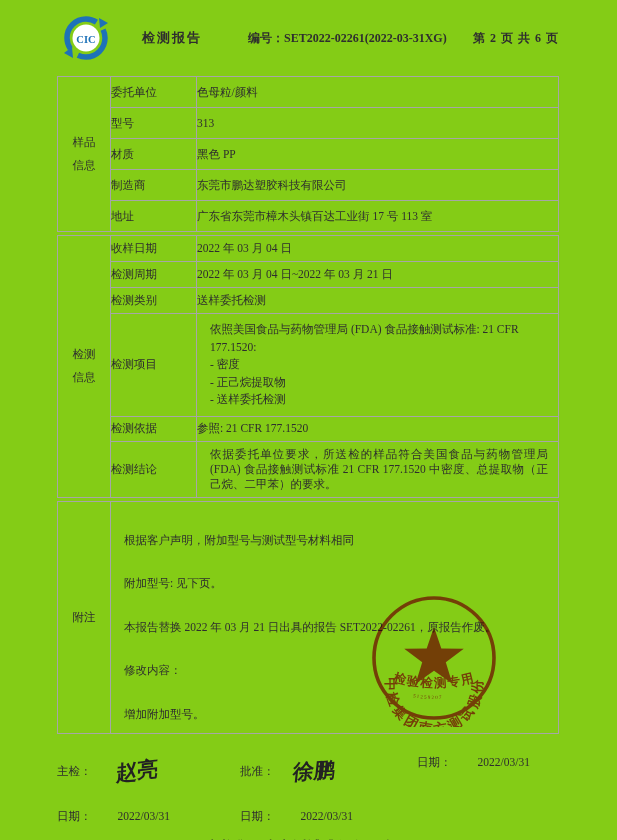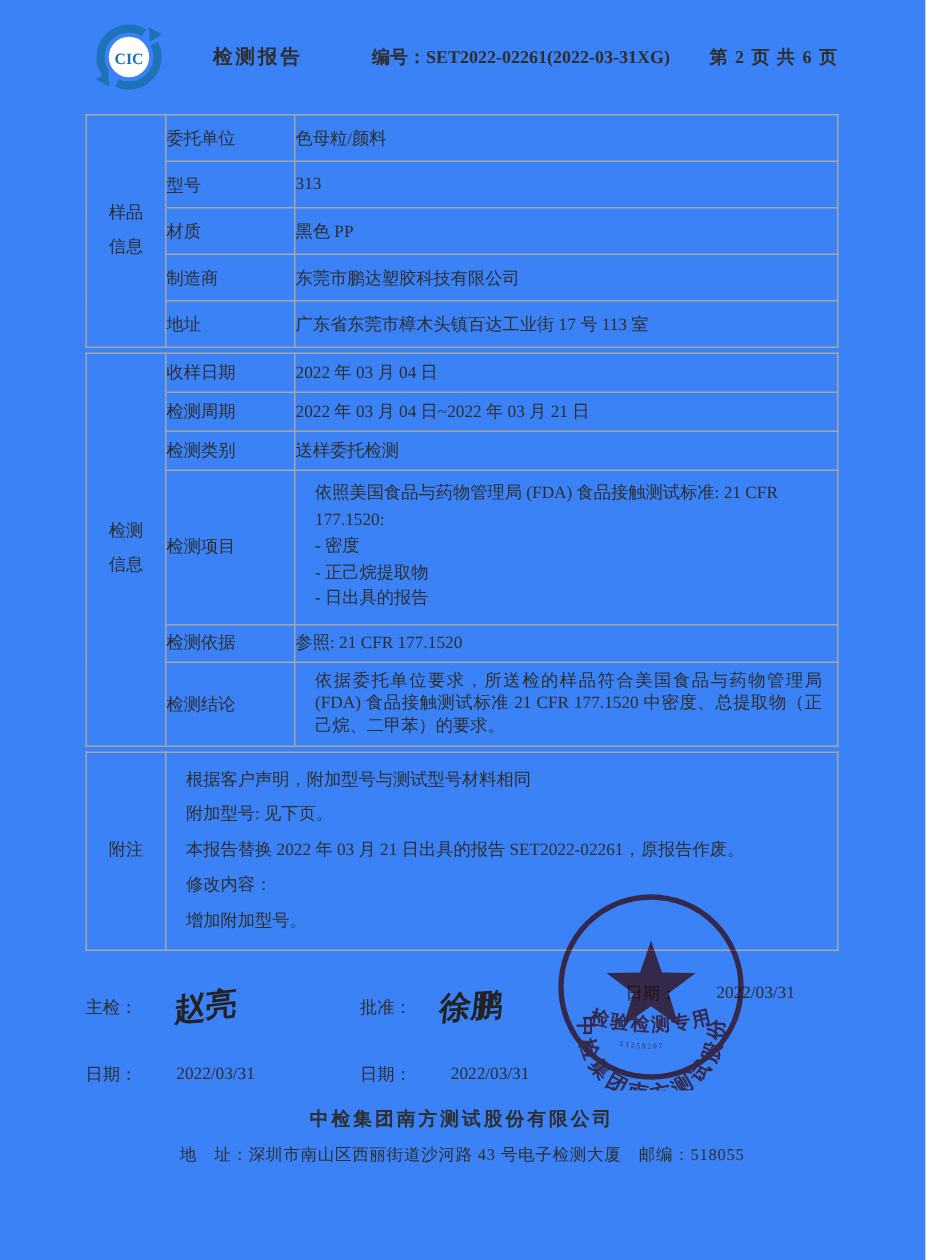--- a/index.html
+++ b/index.html
@@ -1,16 +1,16 @@
 <!DOCTYPE html>
 <html><head>
 <meta charset="utf-8">
 <style>
   html,body{margin:0;padding:0;background:#ffffff;}
-  .page{position:relative;width:617px;height:840px;background:#3b82f6;
+  .page{position:relative;width:617px;height:840px;background:#84cc16;
         font-family:"Liberation Serif","DejaVu Serif",serif;color:#2e2e2e;overflow:hidden;}
   .content{position:absolute;left:57px;top:0;width:502px;}
 
   
   .header{display:flex;align-items:center;height:76px;}
   .logo{width:48px;height:48px;margin-left:5px;flex:0 0 auto;}
   .header-title{font-weight:bold;font-size:13px;margin-left:32px;letter-spacing:2px;}
   .report-no{font-weight:bold;font-size:12px;margin-left:46px;}
   .page-info{font-weight:bold;font-size:12px;margin-left:auto;letter-spacing:1px;}
 
@@ -18,21 +18,21 @@
   table.sec{width:502px;border-collapse:collapse;table-layout:fixed;margin-bottom:3px;font-size:11.5px;}
   table.sec td{border:1px solid #a6a6a6;padding:0;vertical-align:middle;}
   td.group{text-align:center;}
   .group-inner{display:inline-block;width:2.6em;line-height:2.0;text-align:center;}
   td.label{padding-left:10px;}
   td.value{padding-left:13px;}
   .cell-lines{padding:7px 12px 7px 13px;}
   .cell-lines div{line-height:17.5px;}
   .para{padding:5px 10px 5px 13px;line-height:15px;text-align:justify;}
   .notes-cell{padding:7px 12px 7px 13px;}
-  .notes-cell div{line-height:23.5px;}
+  .notes-cell div{line-height:23.5px;margin-top:20px;}
 
   
   .sig-block{position:relative;display:grid;grid-template-columns:183px 177px 142px;margin-top:10px;z-index:2;}
   .sig-cell{display:flex;align-items:center;height:54px;font-size:11.5px;}
   .date-cell{display:flex;align-items:center;height:36px;font-size:11.5px;}
   .sig-name{font-size:21px;font-weight:bold;color:#222;margin-left:24px;
             transform:rotate(-7deg) skewX(-8deg);white-space:nowrap;}
   .sig-name.approve{margin-left:18px;transform:rotate(-4deg) skewX(-10deg);}
   .date-value{margin-left:26px;}
 
@@ -116,21 +116,21 @@
         <td class="label" style="height:25px">检测类别</td>
         <td class="value">送样委托检测</td>
       </tr>
       <tr>
         <td class="label">检测项目</td>
         <td>
           <div class="cell-lines">
             <div>依照美国食品与药物管理局 (FDA) 食品接触测试标准: 21 CFR 177.1520:</div>
             <div>- 密度</div>
             <div>- 正己烷提取物</div>
-            <div>- 日出具的报告</div>
+            <div>- 送样委托检测</div>
           </div>
         </td>
       </tr>
       <tr>
         <td class="label" style="height:24px">检测依据</td>
         <td class="value">参照: 21 CFR 177.1520</td>
       </tr>
       <tr>
         <td class="label">检测结论</td>
         <td>

